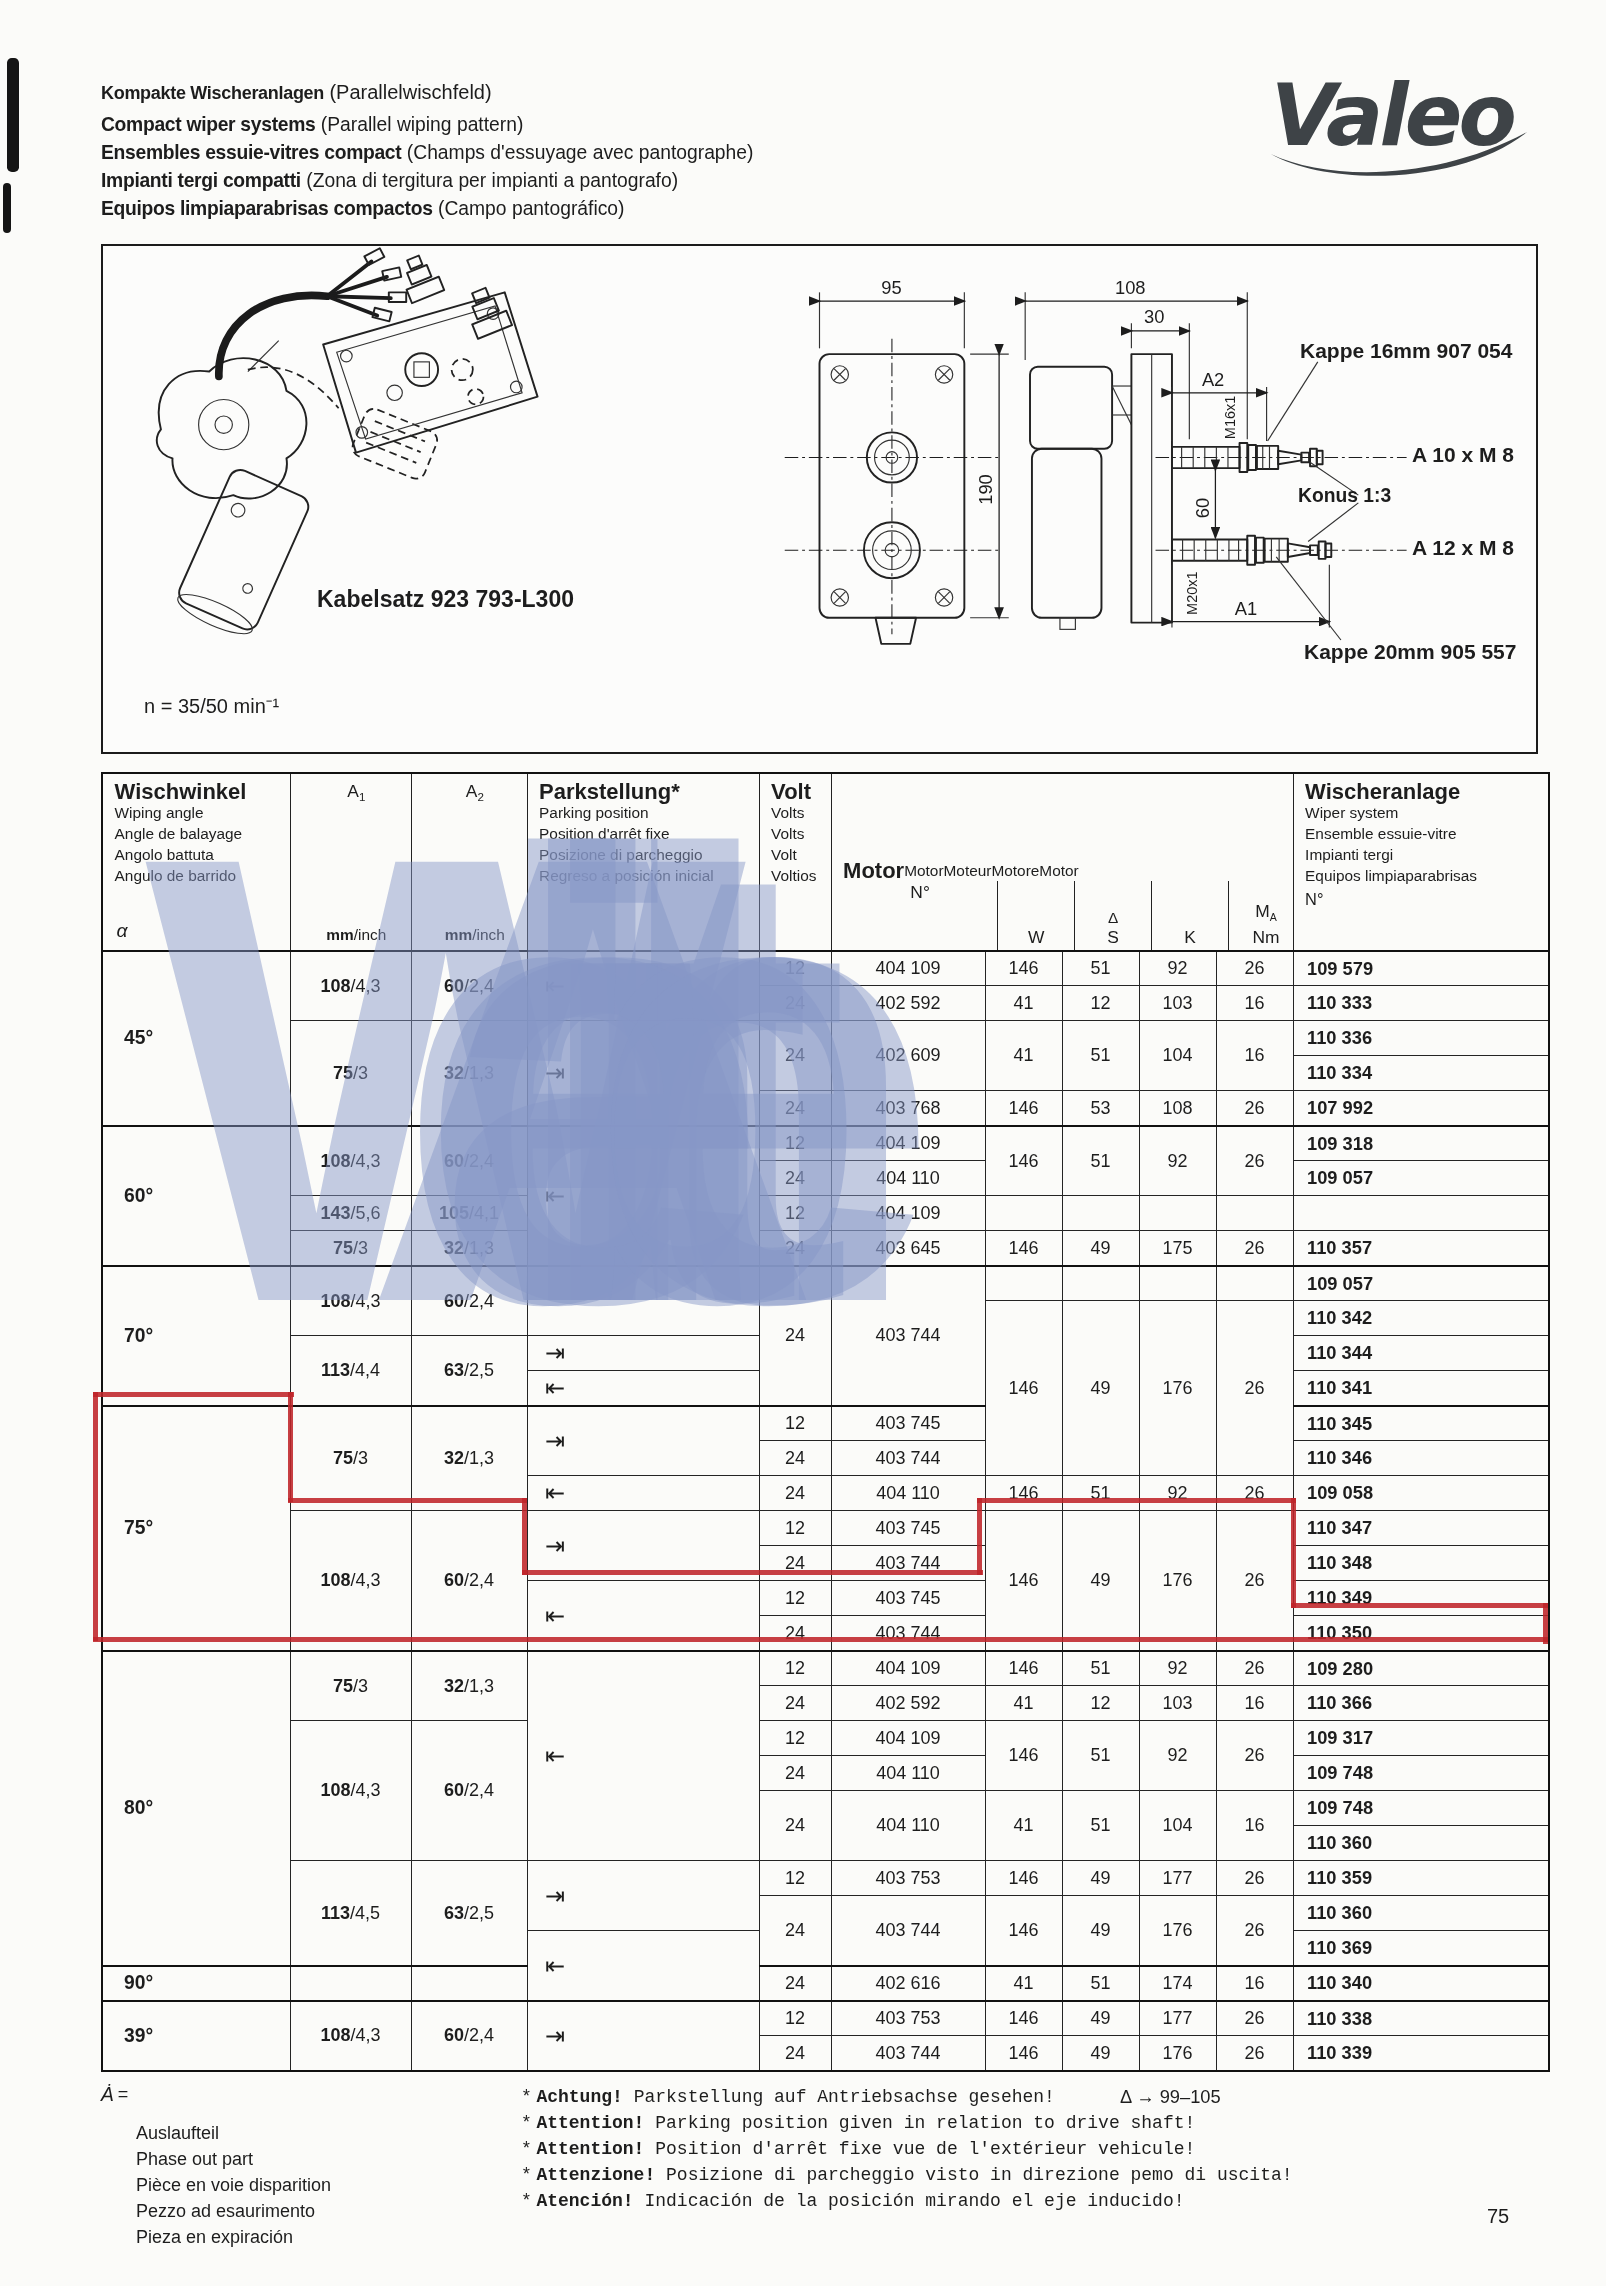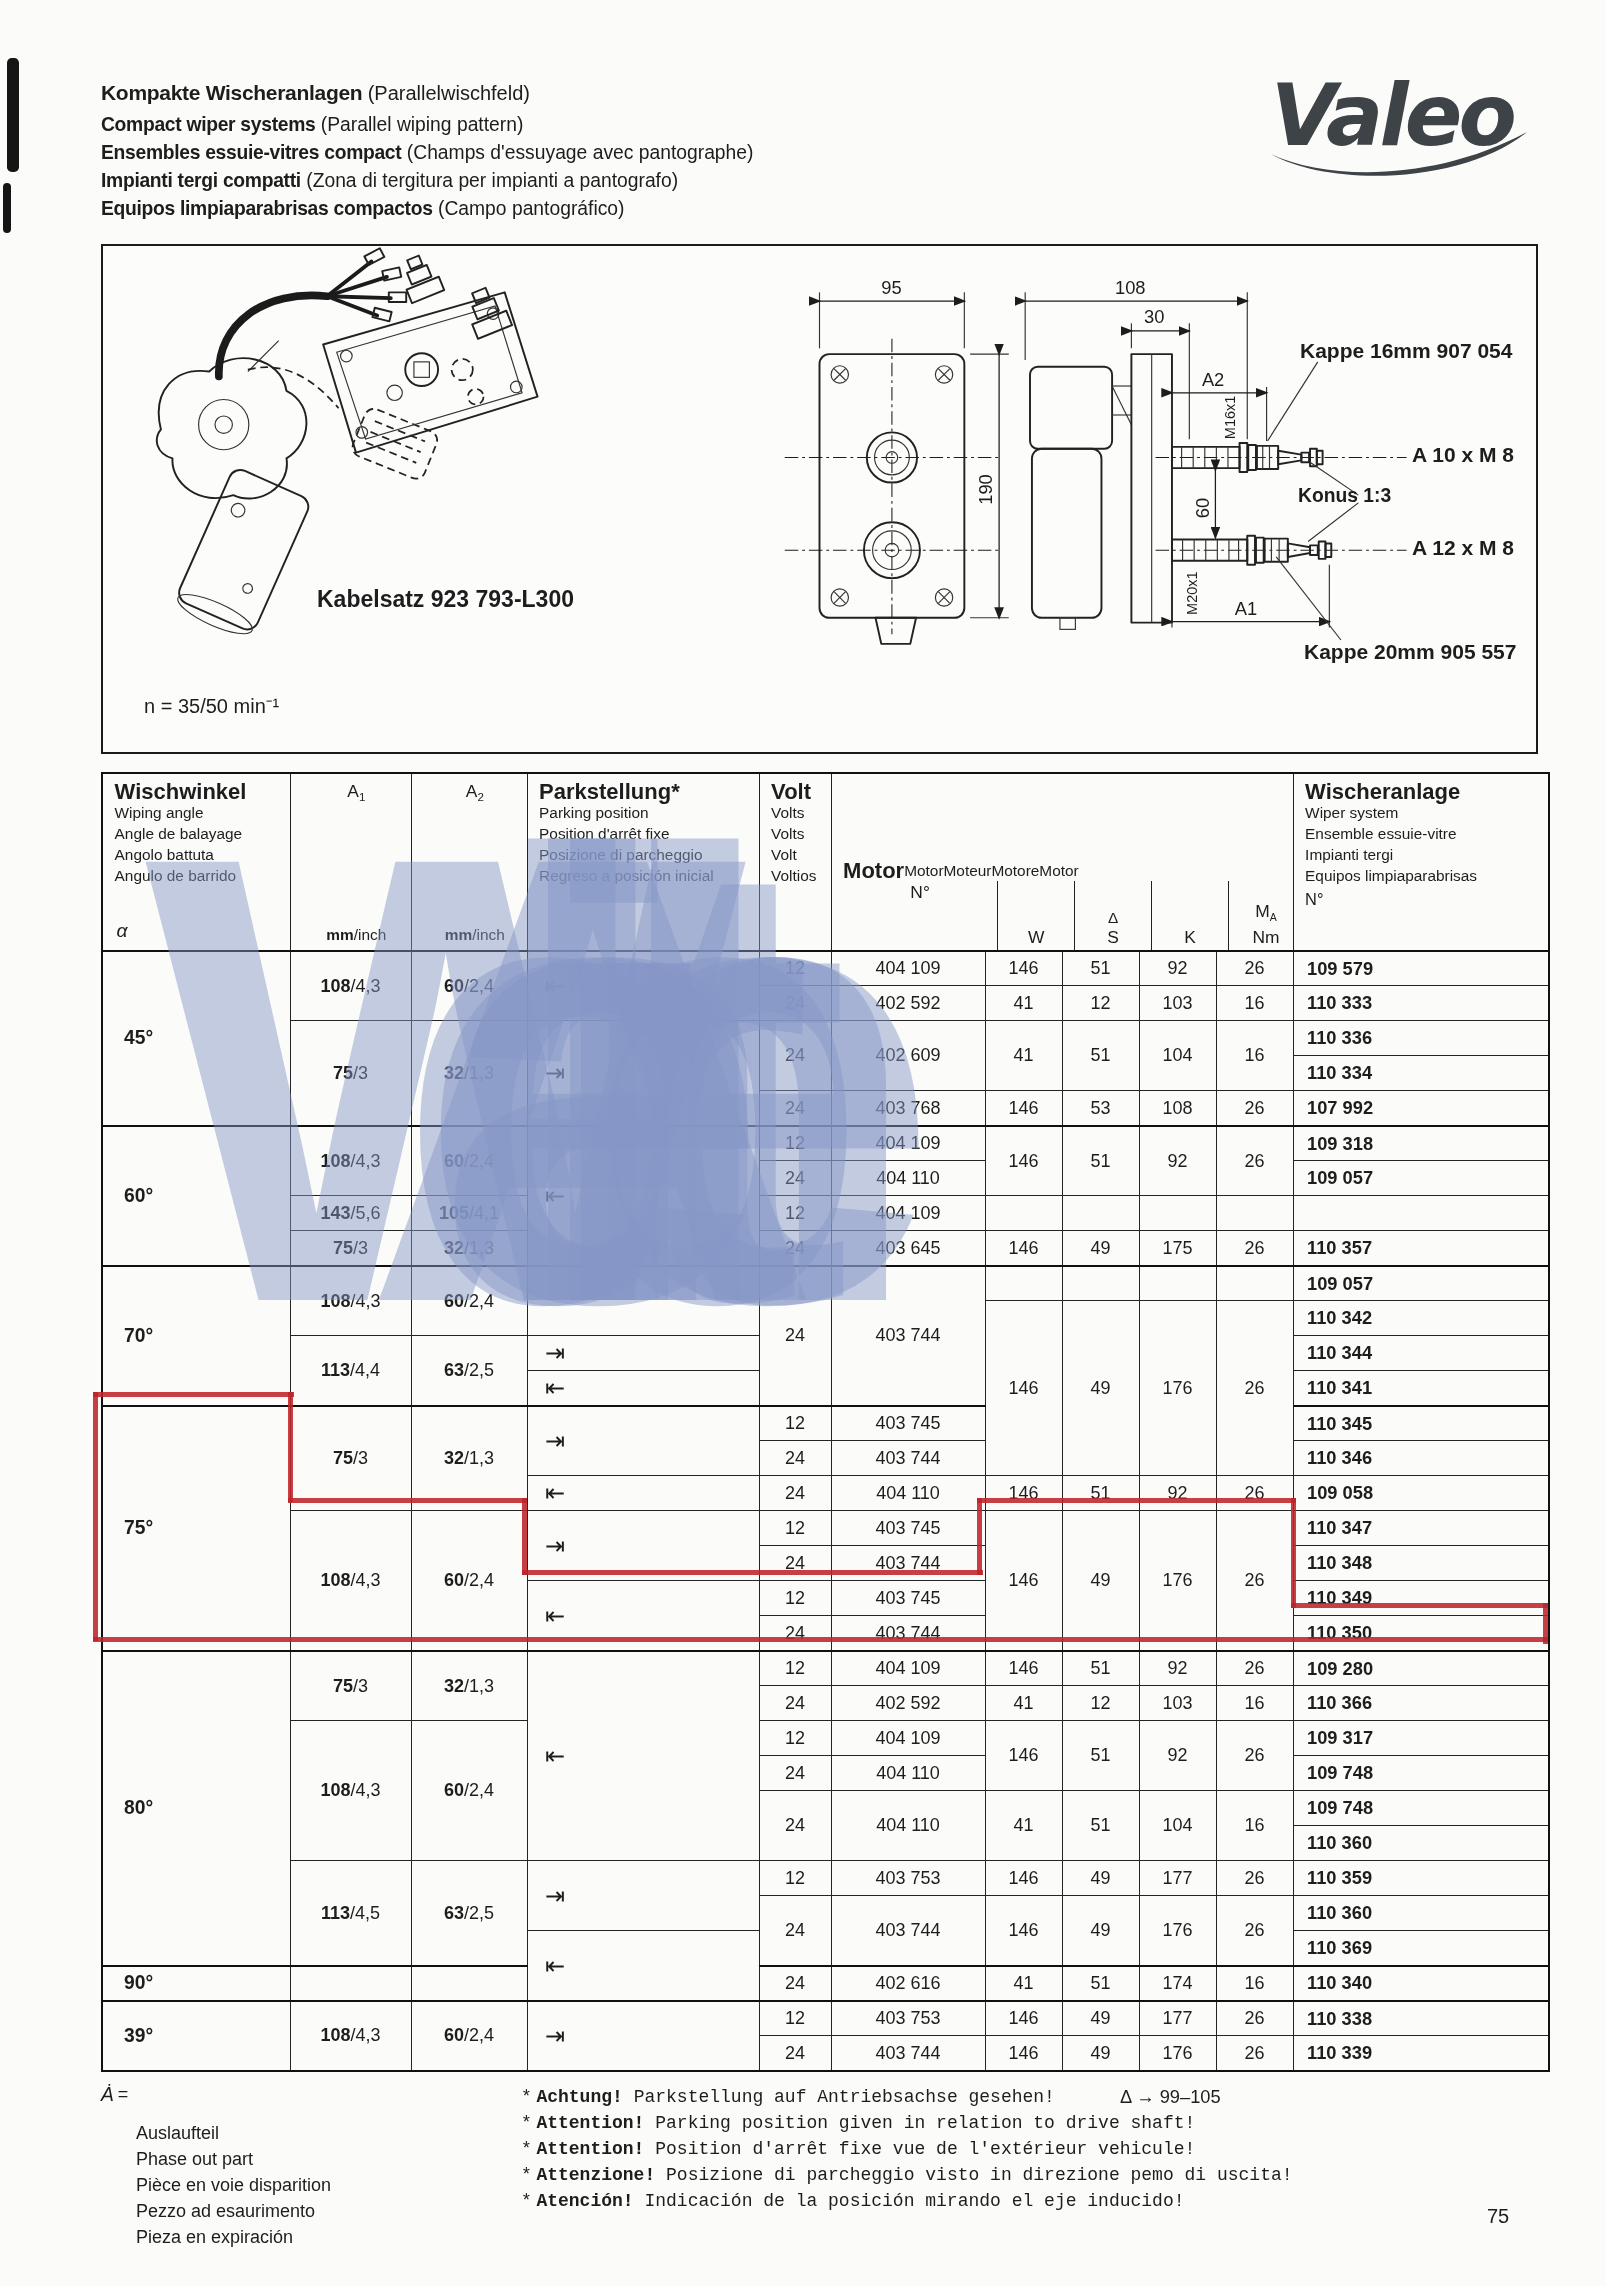--- a/index.html
+++ b/index.html
@@ -8,21 +8,21 @@
   
   .artifact{position:absolute;background:#151515;border-radius:4.8px;}
   .art1{left:6.8px;top:58px;width:12.6px;height:114px;}
   .art2{left:2.9px;top:183px;width:7.7px;height:50px;}
 
   
   .titles{position:absolute;left:101px;top:75px;}
   .title-line{font-size:19.3px;line-height:28px;white-space:nowrap;}
   .title-line .tb{font-weight:bold;letter-spacing:-0.3px;}
   .title-line.t0{line-height:35px;}
-  .title-line.t0 .tb{font-size:21px;}
+  .title-line.t0 .tb{font-size:18px;}
   .title-line.t0 .tn{font-size:20px;}
 
   
   .logo{position:absolute;left:1263px;top:64px;width:275px;height:126px;}
   .logo-text{font-family:"DejaVu Sans",sans-serif;font-style:italic;font-weight:bold;
              font-size:88px;fill:#3e4347;letter-spacing:-4px;}
   .logo-swoosh{fill:#3e4347;}
 
   
   .draw-box{position:absolute;left:101px;top:244px;width:1437px;height:510px;

